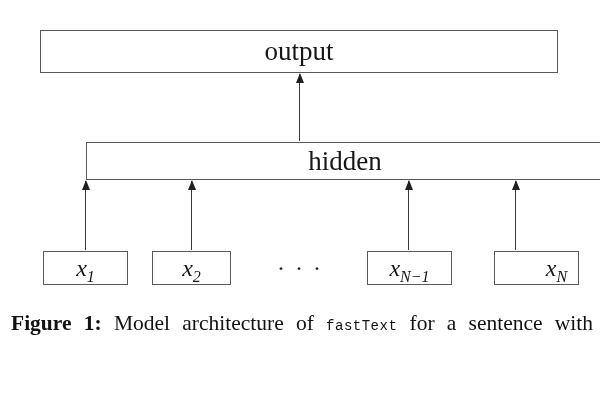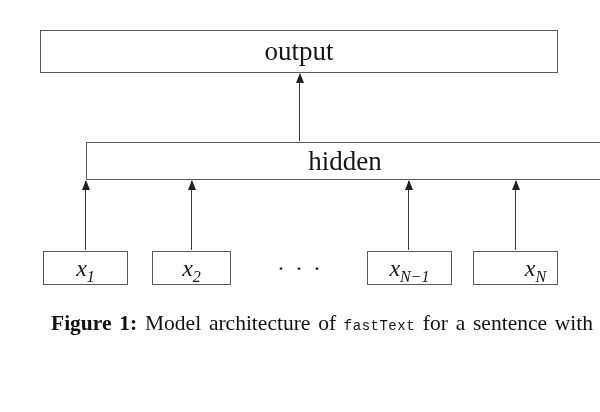--- a/index.html
+++ b/index.html
@@ -64,21 +64,21 @@
   
   .caption {
     position: absolute;
     left: 11px; top: 307px; width: 582px;
     font-size: 21.5px;
     line-height: 33px;
     color: #121212;
   }
   .cap-line { white-space: normal; }
   .cap-just { text-align: justify; text-align-last: justify; }
-  .caption b { font-weight: bold; margin-left: 40px; }
+  .caption b { font-weight: bold; }
   .caption i { font-style: italic; }
   .caption sub { font-size: 14px; line-height: 0; }
   .mono {
     font-family: "Liberation Mono", "DejaVu Sans Mono", monospace;
     font-size: 14px;
     letter-spacing: 0.5px;
   }
 </style>
 </head>
 <body>
@@ -109,21 +109,21 @@
     <div class="box input-box" style="left:152px; width:79px;justify-content:center;">
       <span class="input-label"><i>x</i><sub>2</sub></span>
     </div>
 
     <div class="dots">· · ·</div>
 
     <div class="box input-box" style="left:367px; width:85px;">
       <span class="input-label"><i>x</i><sub>N−1</sub></span>
     </div>
 
-    <div class="box input-box" style="left:473px; width:85px;padding-left:40px;">
+    <div class="box input-box" style="left:494px; width:85px;padding-left:40px;">
       <span class="input-label"><i>x</i><sub>N</sub></span>
     </div>
 
   </div>
 
   <div class="caption">
     <div class="cap-line cap-just">
       <b>Figure 1:</b>
       <span>Model architecture of</span>
       <span class="mono">fastText</span>

